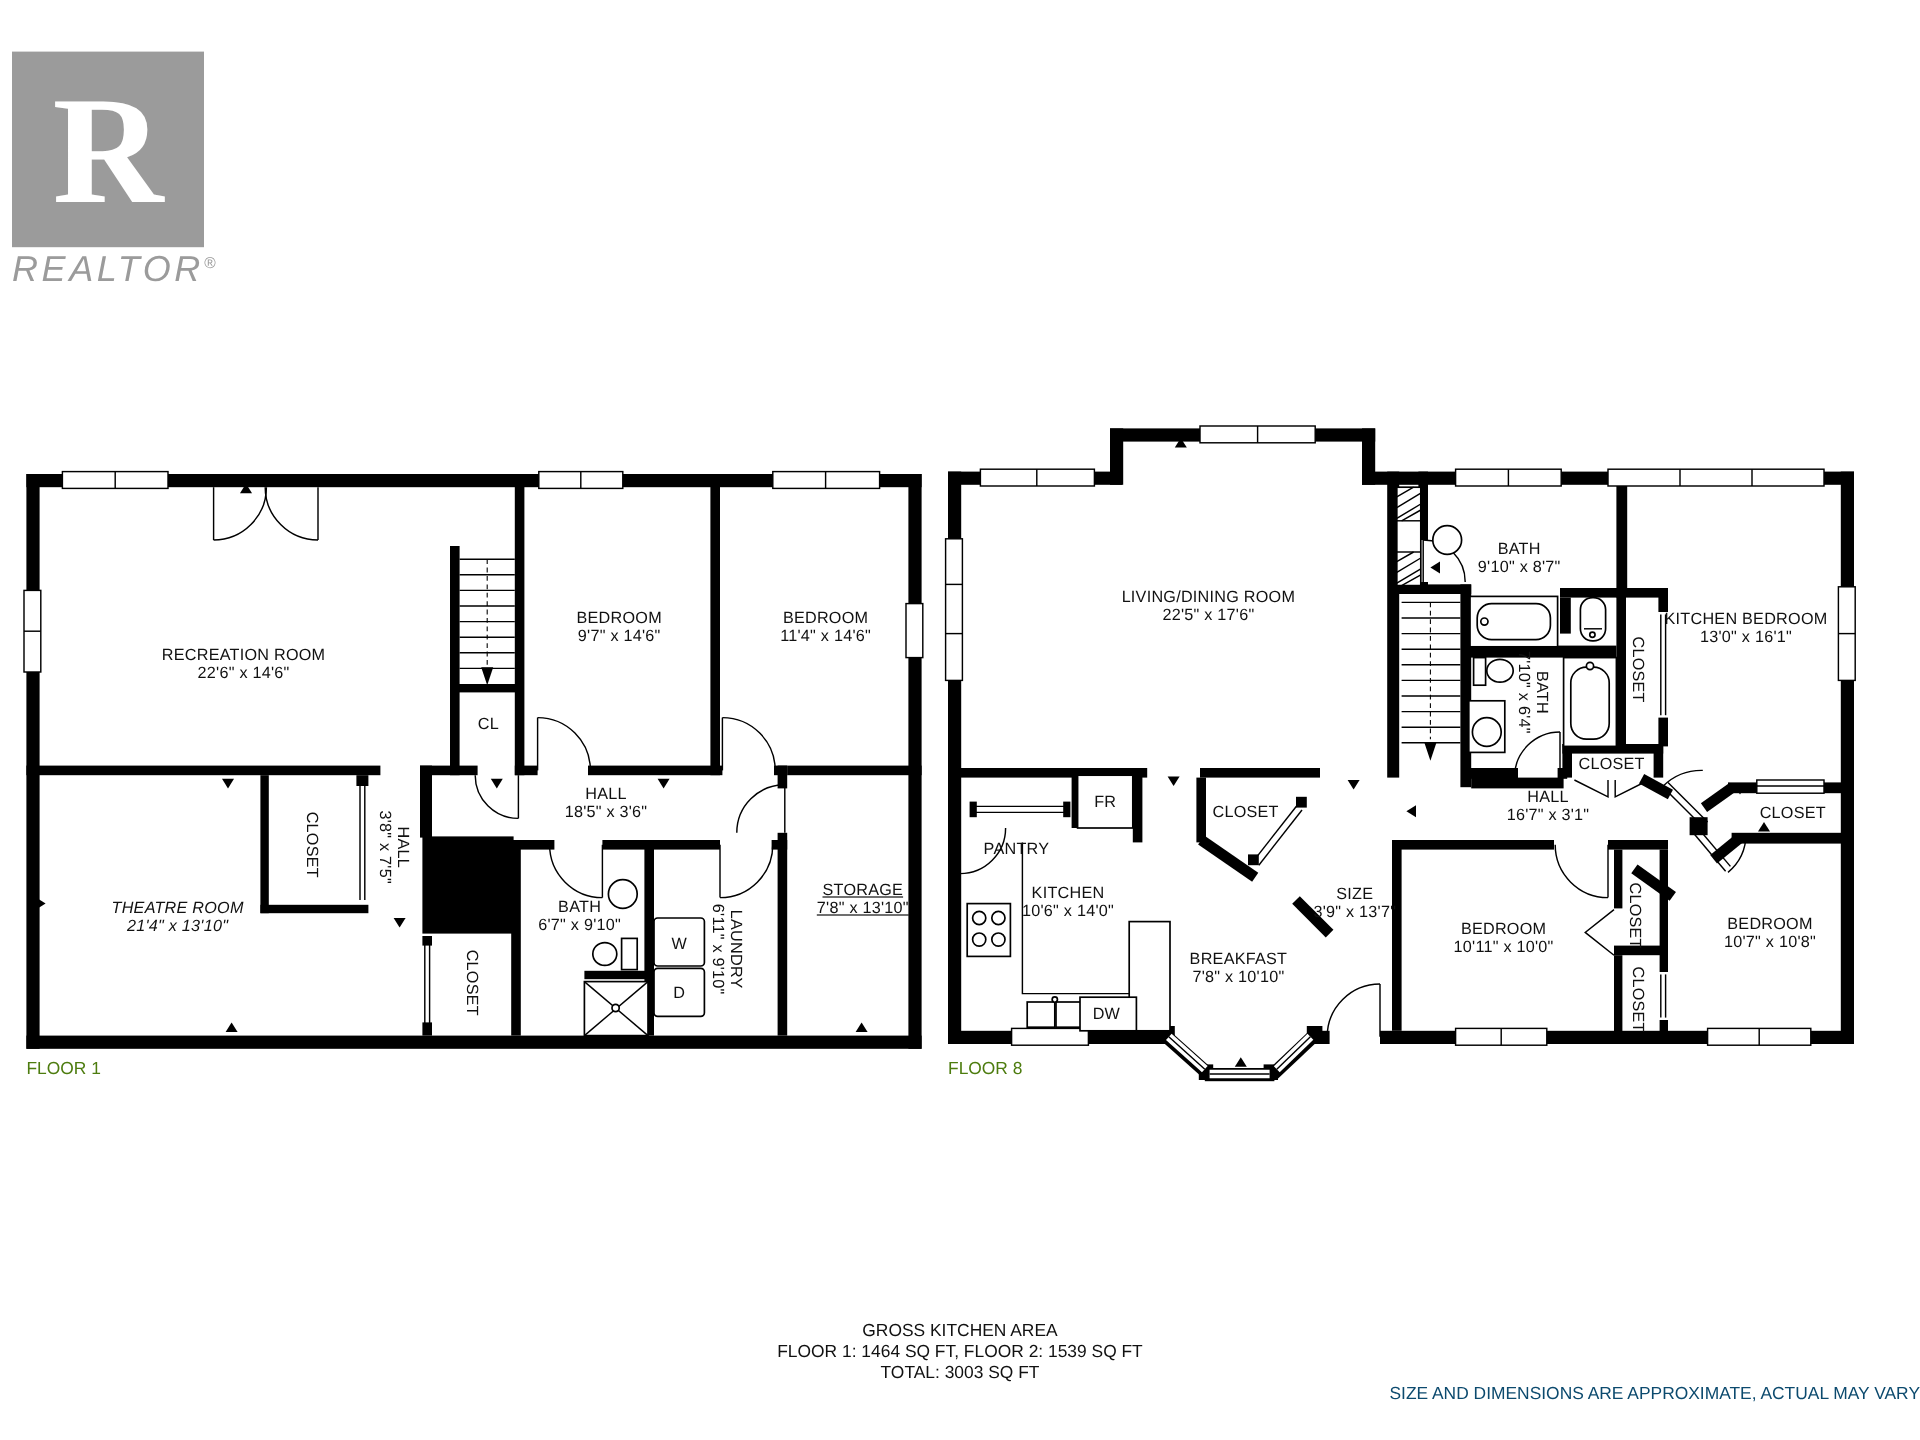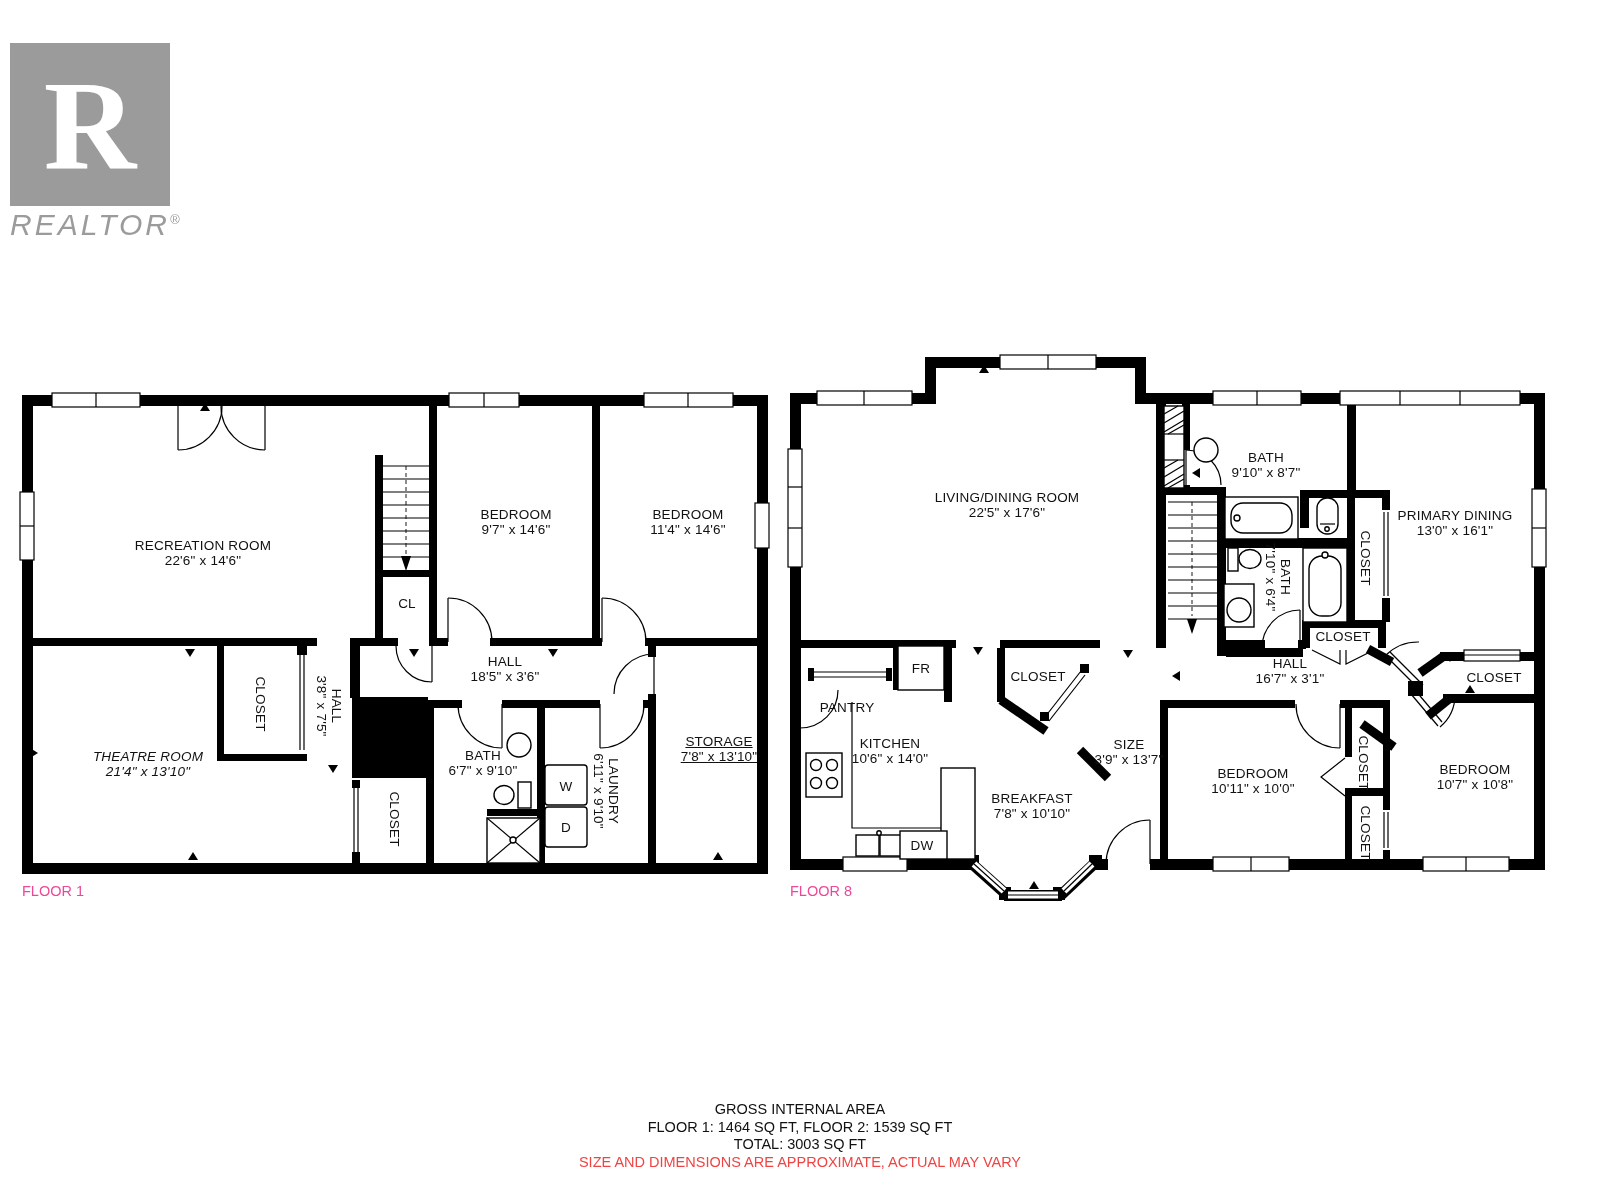--- a/index.html
+++ b/index.html
@@ -9,25 +9,25 @@
   
   .logo-box{position:absolute;left:10px;top:43px;width:160px;height:163px;background:#9b9b9b;
             display:flex;align-items:center;justify-content:center;}
   .logo-r{color:#fff;font-family:"Liberation Serif",serif;font-weight:bold;font-size:128px;line-height:1;}
   .logo-brand{position:absolute;left:10px;top:208px;color:#9b9b9b;font-size:30px;letter-spacing:3px;font-style:italic;}
   .logo-brand sup{font-size:13px;letter-spacing:0;}
   
   .lbl{position:absolute;transform:translate(-50%,-50%);text-align:center;
        font-size:13.5px;line-height:15px;color:#111;letter-spacing:.2px;white-space:nowrap;}
   .rot{transform:translate(-50%,-50%) rotate(90deg);}
-  .floortag{position:absolute;font-size:14.5px;color:#ec4899;}
+  .floortag{position:absolute;font-size:14.5px;color:#4d7c0f;}
   
   .footer{position:absolute;left:0;right:0;top:1101px;text-align:center;
           font-size:14.5px;line-height:17.5px;color:#111;}
-  .footer .gray{color:#ef4444;}
+  .footer .gray{color:#0c4a6e;text-align:right;}
   
   .w{fill:#000;}
   .thin{stroke:#000;stroke-width:1.2;fill:none;}
   .thick{stroke:#000;stroke-width:11;fill:none;}
   .med{stroke:#000;stroke-width:9;fill:none;}
   .win{fill:#fff;stroke:#000;stroke-width:1.2;}
   .fix{stroke:#000;stroke-width:1.4;fill:#fff;}
   .dash{stroke:#000;stroke-width:.9;fill:none;stroke-dasharray:4 3;}
   .wwin{stroke:#fff;stroke-width:7;fill:none;}
 </style>
@@ -398,21 +398,21 @@
     </div>
   <div class="lbl" style="left:1266px;top:465px;">
     <div>BATH</div>
       <div>9'10" x 8'7"</div>
     </div>
   <div class="lbl rot" style="left:1278px;top:577px;">
     <div>BATH</div>
       <div>7'10" x 6'4"</div>
     </div>
   <div class="lbl" style="left:1455px;top:523px;">
-    <div>PRIMARY DINING</div>
+    <div>KITCHEN BEDROOM</div>
       <div>13'0" x 16'1"</div>
     </div>
   <div class="lbl rot" style="left:1365px;top:558px;">
     <div>CLOSET</div>
     </div>
   <div class="lbl" style="left:1343px;top:636px;">
     <div>CLOSET</div>
     </div>
   <div class="lbl" style="left:1290px;top:671px;">
     <div>HALL</div>
@@ -431,19 +431,19 @@
   <div class="lbl rot" style="left:1365px;top:833px;">
     <div>CLOSET</div>
     </div>
   <div class="lbl" style="left:1475px;top:777px;">
     <div>BEDROOM</div>
       <div>10'7" x 10'8"</div>
     </div>
   <div class="floortag" style="left:790px;top:883px;">FLOOR 8</div>
 
   <div class="footer">
-    <div>GROSS INTERNAL AREA</div>
+    <div>GROSS KITCHEN AREA</div>
     <div>FLOOR 1: 1464 SQ FT, FLOOR 2: 1539 SQ FT</div>
     <div>TOTAL: 3003 SQ FT</div>
     <div class="gray">SIZE AND DIMENSIONS ARE APPROXIMATE, ACTUAL MAY VARY</div>
   </div>
 
 </div>
 
 </body></html>

